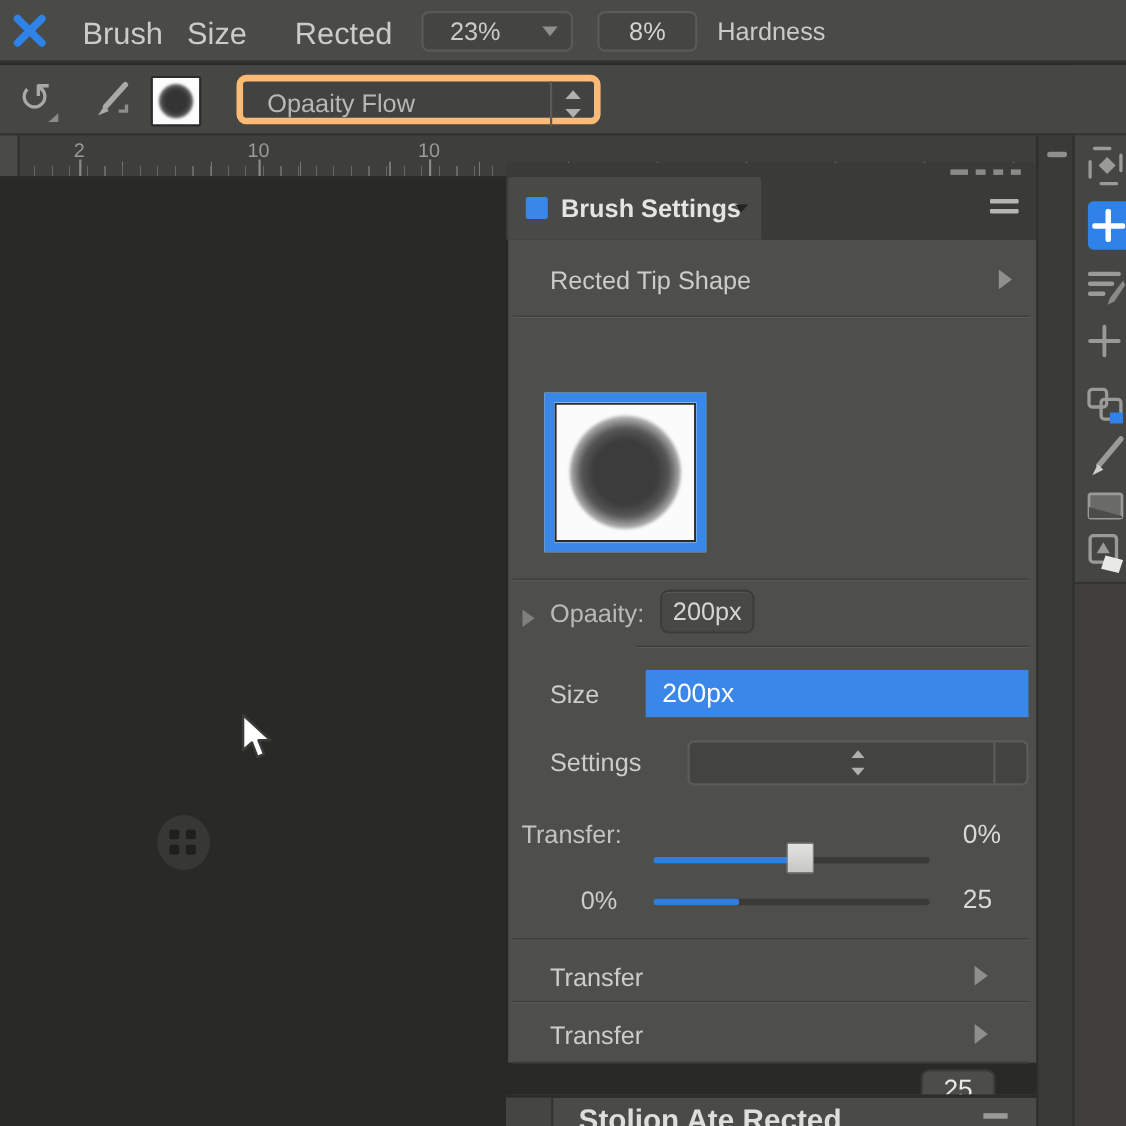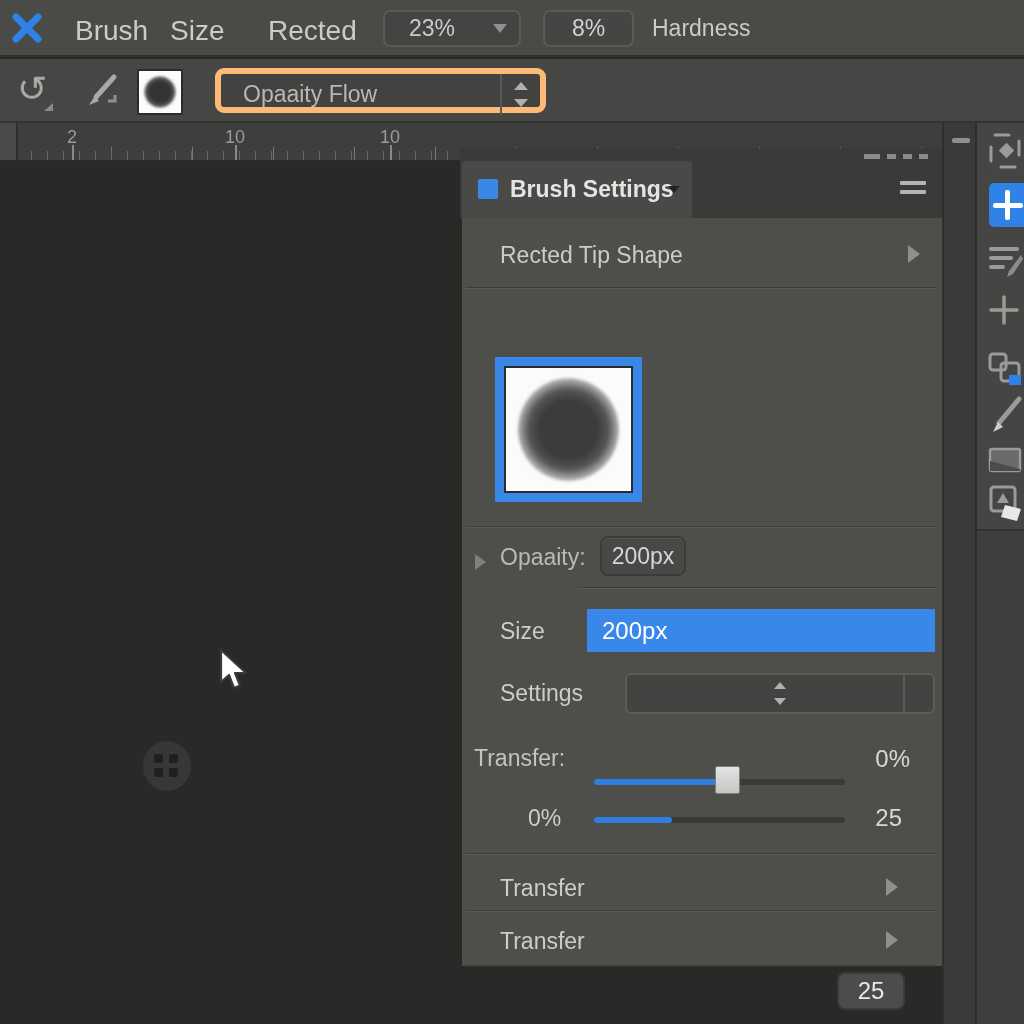--- a/index.html
+++ b/index.html
@@ -380,14 +380,19 @@
       <span class="row-label tr2-label">Transfer</span>
       <span class="arrow-r tr2-arrow"></span>
       <div class="divider div-c"></div>
 
       <div class="count-btn">
         <span>25</span>
       </div>
     </div>
   </div>
 
+  <div class="bottom-panel">
+    <div class="left-block"></div>
+    <span class="title">Stolion Ate Rected</span>
+    <div class="dash"></div>
+  </div>
 
 </div>
 
 </body></html>

